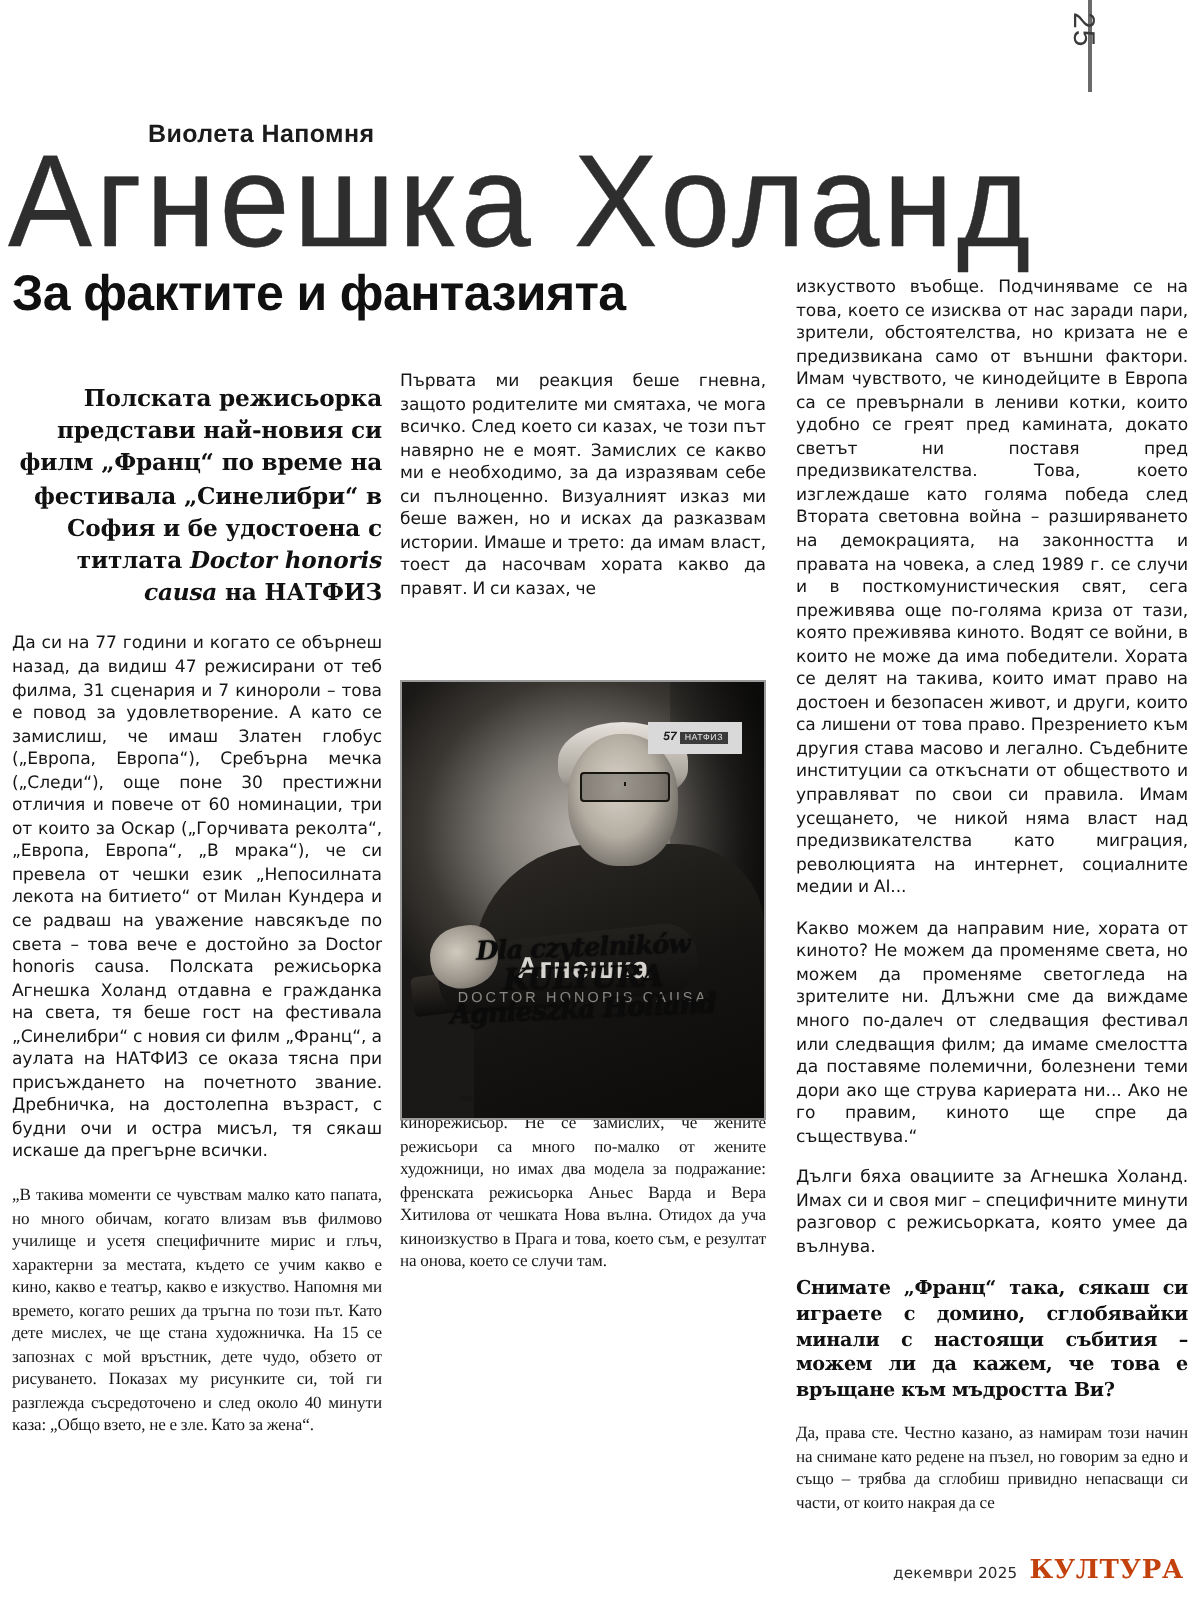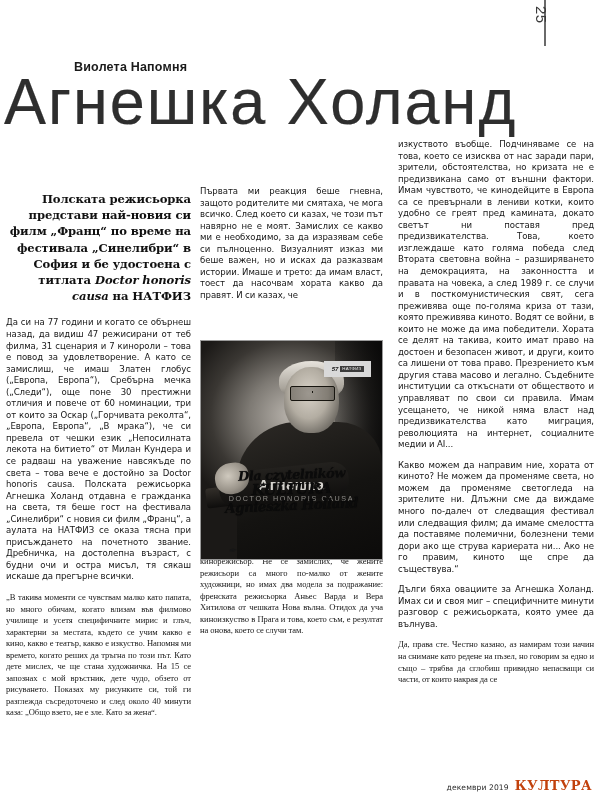--- a/index.html
+++ b/index.html
@@ -245,20 +245,21 @@
 
 <div class="page">
 
   <div class="page-rail">
     <div class="rail-line"></div>
     <div class="page-num">25</div>
   </div>
 
   <div class="byline">Виолета Напомня</div>
   <div class="headline">Агнешка Холанд</div>
+  <div class="subhead">За фактите и фантазията</div>
 
   <div class="col col1">
     <p class="lede">Полската режисьорка представи най-новия си филм „Франц“ по време на фестивала „Синелибри“ в София и бе удостоена с титлата <em>Doctor honoris causa</em> на НАТФИЗ</p>
     <p class="body">Да си на 77 години и когато се обърнеш назад, да видиш 47 режисирани от теб филма, 31 сценария и 7 кинороли – това е повод за удовлетворение. А като се замислиш, че имаш Златен глобус („Европа, Европа“), Сребърна мечка („Следи“), още поне 30 престижни отличия и повече от 60 номинации, три от които за Оскар („Горчивата реколта“, „Европа, Европа“, „В мрака“), че си превела от чешки език „Непосилната лекота на битието“ от Милан Кундера и се радваш на уважение навсякъде по света – това вече е достойно за Doctor honoris causa. Полската режисьорка Агнешка Холанд отдавна е гражданка на света, тя беше гост на фестивала „Синелибри“ с новия си филм „Франц“, а аулата на НАТФИЗ се оказа тясна при присъждането на почетното звание. Дребничка, на достолепна възраст, с будни очи и остра мисъл, тя сякаш искаше да прегърне всички.</p>
     <p class="body">„В такива моменти се чувствам малко като папата, но много обичам, когато влизам във филмово училище и усетя специфичните мирис и глъч, характерни за местата, където се учим какво е кино, какво е театър, какво е изкуство. Напомня ми времето, когато реших да тръгна по този път. Като дете мислех, че ще стана художничка. На 15 се запознах с мой връстник, дете чудо, обзето от рисуването. Показах му рисунките си, той ги разглежда съсредоточено и след около 40 минути каза: „Общо взето, не е зле. Като за жена“.</p>
   </div>
 
   <div class="col col2">
     <p class="body">Първата ми реакция беше гневна, защото родителите ми смятаха, че мога всичко. След което си казах, че този път навярно не е моят. Замислих се какво ми е необходимо, за да изразявам себе си пълноценно. Визуалният изказ ми беше важен, но и исках да разказвам истории. Имаше и трето: да имам власт, тоест да насочвам хората какво да правят. И си казах, че</p>
     <div style="height:234px"></div>
@@ -291,21 +292,22 @@
         <div class="sig-l3">Agnieszka Holland</div>
       </div>
     </div>
   </div>
   <div class="photo-mark">✒</div>
 
   <div class="col col3">
     <p class="body">изкуството въобще. Подчиняваме се на това, което се изисква от нас заради пари, зрители, обстоятелства, но кризата не е предизвикана само от външни фактори. Имам чувството, че кинодейците в Европа са се превърнали в лениви котки, които удобно се греят пред камината, докато светът ни поставя пред предизвикателства. Това, което изглеждаше като голяма победа след Втората световна война – разширяването на демокрацията, на законността и правата на човека, а след 1989 г. се случи и в посткомунистическия свят, сега преживява още по-голяма криза от тази, която преживява киното. Водят се войни, в които не може да има победители. Хората се делят на такива, които имат право на достоен и безопасен живот, и други, които са лишени от това право. Презрението към другия става масово и легално. Съдебните институции са откъснати от обществото и управляват по свои си правила. Имам усещането, че никой няма власт над предизвикателства като миграция, революцията на интернет, социалните медии и AI...</p>
     <p class="body">Какво можем да направим ние, хората от киното? Не можем да променяме света, но можем да променяме светогледа на зрителите ни. Длъжни сме да виждаме много по-далеч от следващия фестивал или следващия филм; да имаме смелостта да поставяме полемични, болезнени теми дори ако ще струва кариерата ни... Ако не го правим, киното ще спре да съществува.“</p>
     <p class="body">Дълги бяха овациите за Агнешка Холанд. Имах си и своя миг – специфичните минути разговор с режисьорката, която умее да вълнува.</p>
+    <p class="question">Снимате „Франц“ така, сякаш си играете с домино, сглобявайки минали с настоящи събития – можем ли да кажем, че това е връщане към мъдростта Ви?</p>
     <p class="body">Да, права сте. Честно казано, аз намирам този начин на снимане като редене на пъзел, но говорим за едно и също – трябва да сглобиш привидно непасващи си части, от които накрая да се</p>
   </div>
 
   <div class="footer">
-    <span class="footer-date">декември 2019</span>
+    <span class="footer-date">декември 2025</span>
     <span class="footer-logo">КУЛТУРА</span>
   </div>
 
 </div>
 
 </body></html>

